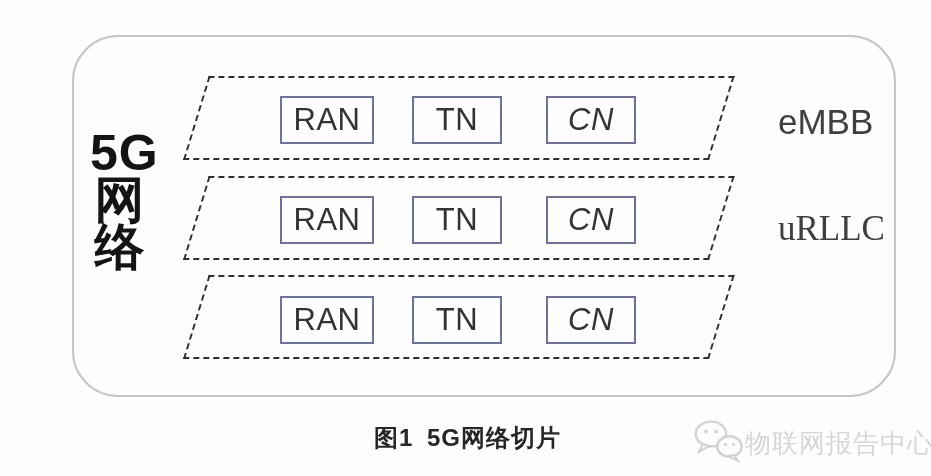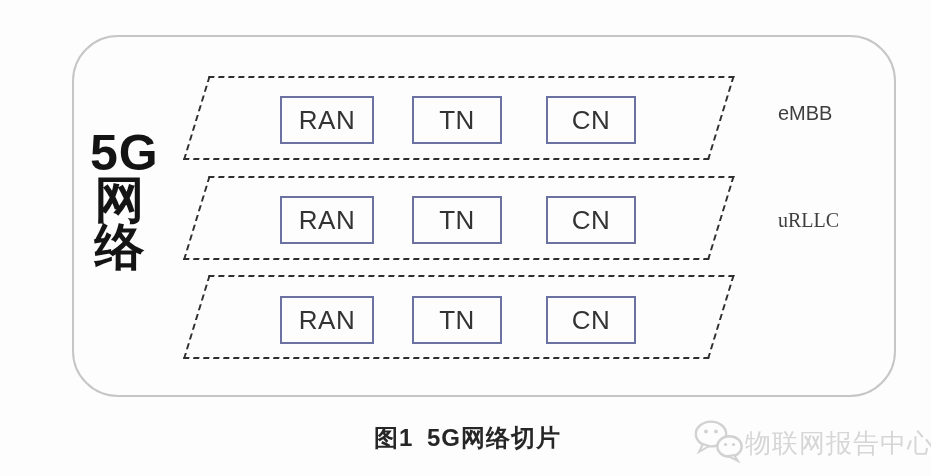--- a/index.html
+++ b/index.html
@@ -26,27 +26,27 @@
   .band{
     position:absolute;left:183px;width:526px;height:84px;
     border:2px dashed var(--dash);
     transform:skewX(-17deg);transform-origin:left bottom;
   }
   .band.r1{top:76px;} .band.r2{top:176px;} .band.r3{top:275px;}
   .node{
     position:absolute;width:94px;height:48px;
     border:2px solid var(--box_border);background:var(--background);
     display:flex;align-items:center;justify-content:center;
-    font-size:26px;color:var(--box_text);letter-spacing:0.5px;
+    font-size:31px;color:var(--box_text);letter-spacing:0.5px;
   }
-  .node.c-ran{left:280px;} .node.c-tn{left:412px;width:90px;} .node.c-cn{left:546px;width:90px;}
+  .node.c-ran{left:280px;} .node.c-tn{left:412px;width:90px;} .node.c-cn{left:546px;width:90px;font-style:italic;}
   .node.r1{top:96px;} .node.r2{top:196px;} .node.r3{top:296px;}
   .slice-name{
     position:absolute;left:778px;width:110px;
-    font-size:20px;color:var(--label_text);
+    font-size:35px;color:var(--label_text);
   }
   .slice-name.r1{top:102px;} .slice-name.r2{top:209px;font-family:Liberation Serif, serif;} .slice-name.r3{top:306px;}
   .caption{
     position:absolute;left:2px;top:422px;width:931px;text-align:center;
     font-size:24px;font-weight:bold;color:var(--caption_text);
     letter-spacing:1px;word-spacing:6px;
   }
   .watermark{
     position:absolute;left:692px;top:419px;width:220px;height:48px;
     display:flex;align-items:center;gap:1px;

